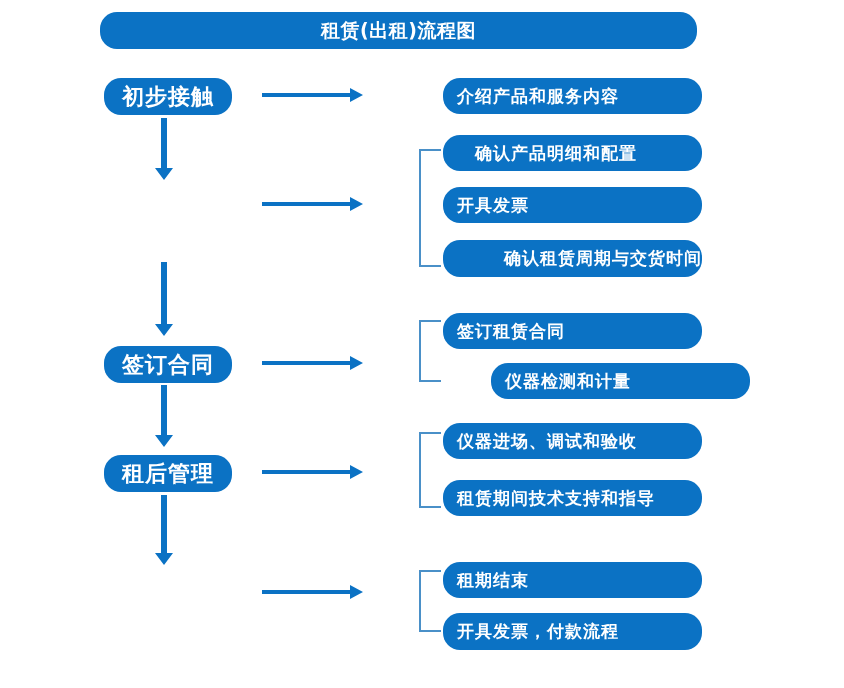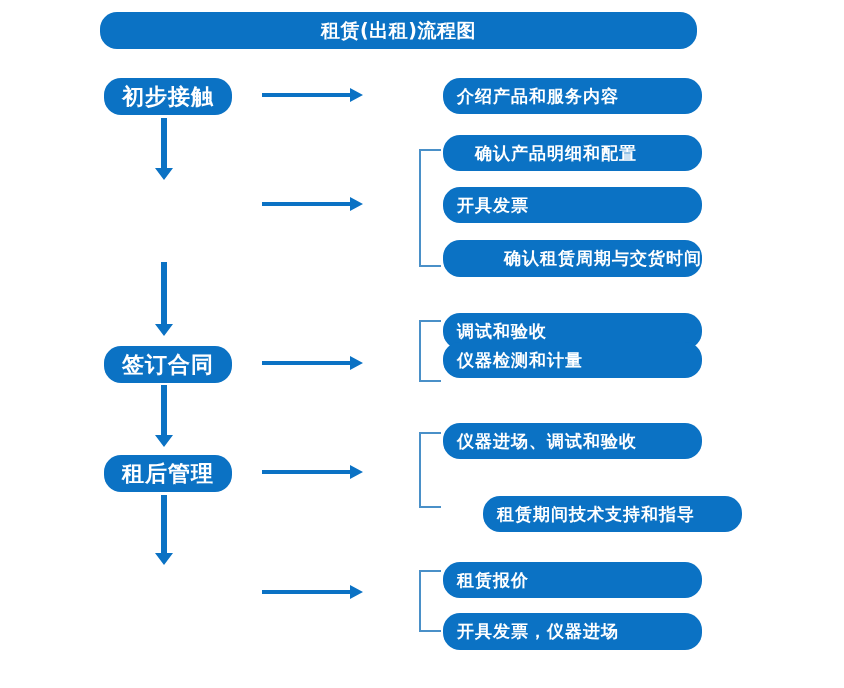--- a/index.html
+++ b/index.html
@@ -129,23 +129,23 @@
   <div class="box stage-box" style="top:346px;align-items:center;">
     <span>签订合同</span>
   </div>
   <div class="h-arrow" style="top:356px;">
     <svg width="101" height="14" viewBox="0 0 101 14">
       <path d="M0 5 H88 V0 L101 7 L88 14 V9 H0 Z" fill="#0B72C4"></path>
     </svg>
   </div>
   <div class="bracket" style="top:320px; height:62px;"></div>
   <div class="box detail-box" style="top:313px;">
-    <span>调试和验收</span>
+    <span>签订租赁合同</span>
   </div>
-  <div class="box detail-box" style="top:342px;">
+  <div class="box detail-box" style="top:363px;margin-left:48px;">
     <span>仪器检测和计量</span>
   </div>
 
   <div class="v-arrow" style="top:385px; height:62px;">
     <svg width="18" height="62" viewBox="0 0 18 62">
       <path d="M6 0 H12 V50 H18 L9 62 L0 50 H6 Z" fill="#0B72C4"></path>
     </svg>
   </div>
 
   <div class="box stage-box" style="top:455px;">
@@ -153,36 +153,36 @@
   </div>
   <div class="h-arrow" style="top:465px;">
     <svg width="101" height="14" viewBox="0 0 101 14">
       <path d="M0 5 H88 V0 L101 7 L88 14 V9 H0 Z" fill="#0B72C4"></path>
     </svg>
   </div>
   <div class="bracket" style="top:432px; height:76px;"></div>
   <div class="box detail-box" style="top:423px;">
     <span>仪器进场、调试和验收</span>
   </div>
-  <div class="box detail-box" style="top:496px;margin-left:40px;">
+  <div class="box detail-box" style="top:480px;">
     <span>租赁期间技术支持和指导</span>
   </div>
 
   <div class="v-arrow" style="top:495px; height:70px;">
     <svg width="18" height="70" viewBox="0 0 18 70">
       <path d="M6 0 H12 V58 H18 L9 70 L0 58 H6 Z" fill="#0B72C4"></path>
     </svg>
   </div>
 
   <div class="h-arrow" style="top:585px;">
     <svg width="101" height="14" viewBox="0 0 101 14">
       <path d="M0 5 H88 V0 L101 7 L88 14 V9 H0 Z" fill="#0B72C4"></path>
     </svg>
   </div>
   <div class="bracket" style="top:570px; height:62px;"></div>
   <div class="box detail-box" style="top:562px;">
-    <span>租赁报价</span>
+    <span>租期结束</span>
   </div>
   <div class="box detail-box" style="top:613px; height:37px;">
-    <span>开具发票，仪器进场</span>
+    <span>开具发票，付款流程</span>
   </div>
 
 </div>
 
 </body></html>

